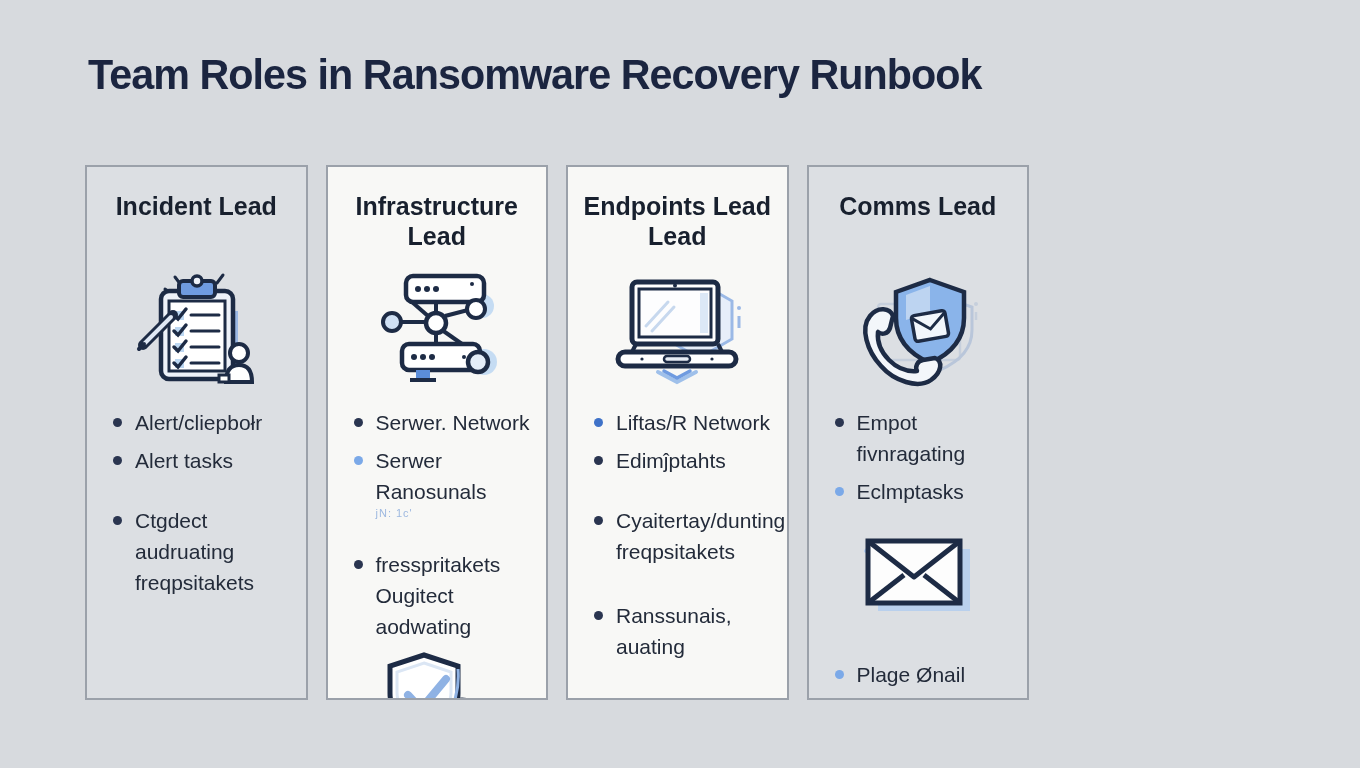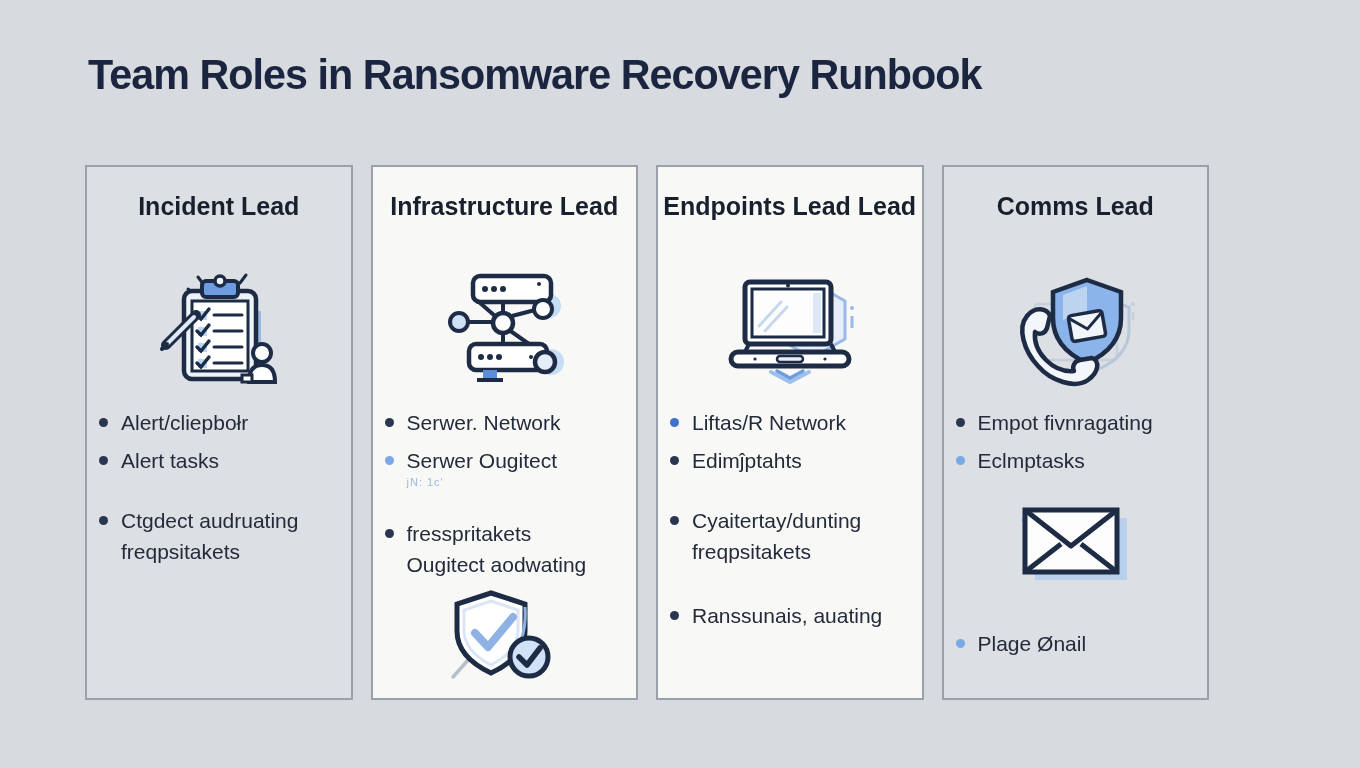--- a/index.html
+++ b/index.html
@@ -10,36 +10,36 @@
     color:#232b3a;
     position:relative;
   }
   .title {
     position:absolute; left:88px; top:50px;
     font-size:43px; font-weight:bold; color:#1b2540;
     letter-spacing:-1px; transform:scaleX(.96); transform-origin:left center;
     white-space:nowrap;
   }
   .cols {
-    position:absolute; left:85px; top:165px; width:1124px; height:535px;
+    position:absolute; left:85px; top:165px; width:944px; height:535px;
     display:grid; grid-template-columns:repeat(4,1fr); gap:18px;
   }
   .card {
     border:2px solid #9ba1aa; height:535px; overflow:hidden;
   }
   .card--gray { background:#dcdfe3; }
   .card--light { background:#f8f8f6; }
   .card-header {
     height:88px; padding-top:24px; text-align:center;
     font-size:25px; font-weight:bold; color:#18202e; line-height:30px;
   }
   .card-icon {
     height:148px; display:flex; align-items:center; justify-content:center;
   }
-  .bullets { padding:4px 16px 0 12px; }
+  .bullets { padding:4px 16px 0 26px; }
   .bullet { display:flex; gap:13px; margin-bottom:7px; }
   .dot {
     flex:0 0 9px; width:9px; height:9px; border-radius:50%; margin-top:11px;
   }
   .dot--dark { background:#2a3550; }
   .dot--blue { background:#3f72c8; }
   .dot--lite { background:#7ba9e8; }
   .btext { font-size:21px; line-height:31px; color:#232b3a; }
   .btext span { display:block; }
   .subtext { font-size:11px; line-height:13px; color:#9db8e0; letter-spacing:1px; }
@@ -163,21 +163,21 @@
     <div class="bullets">
       <div class="bullet">
         <span class="dot dot--dark"></span>
         <div class="btext">
             <span>Serwer. Network</span>
           </div>
       </div>
       <div class="bullet">
         <span class="dot dot--lite"></span>
         <div class="btext">
-          <span>Serwer Ougitect</span>
+          <span>Serwer Ranosunals</span>
           <span class="subtext">jN: 1c'</span>
         </div>
       </div>
       <div class="bullet gap-md">
         <span class="dot dot--dark"></span>
         <div class="btext">
           <span>fresspritakets</span>
           <span>Ougitect aodwating</span>
         </div>
       </div>

